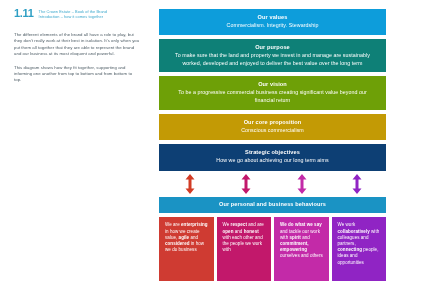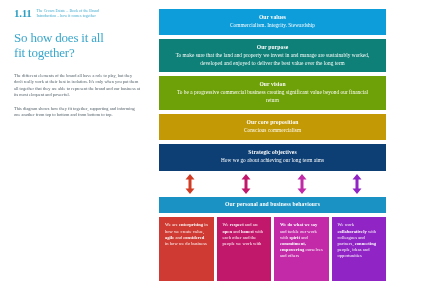--- a/index.html
+++ b/index.html
@@ -12,21 +12,20 @@
     height: 300px;
     overflow: hidden;
     font-family: "Liberation Sans", sans-serif;
     -webkit-font-smoothing: antialiased;
   }
   .page {
     position: relative;
     width: 424px;
     height: 268px;
     background: #ffffff;
-    font-family: Liberation Serif, serif;
   }
 
   
   .left-col {
     position: absolute;
     left: 14px;
     top: 8px;
     width: 126px;
   }
   .meta-row {
@@ -154,24 +153,20 @@
   <div class="left-col">
 
     <div class="meta-row">
       <div class="section-num">1.11</div>
       <div class="meta-lines">
         <div class="meta-line">The Crown Estate – Book of the Brand</div>
         <div class="meta-line">Introduction – how it comes together</div>
       </div>
     </div>
 
-    <div class="headline">
-      <div>So how does it all</div>
-      <div>fit together?</div>
-    </div>
 
     <div class="body-para">The different elements of the brand all have a role to play, but they don't really work at their best in isolation. It's only when you put them all together that they are able to represent the brand and our business at its most eloquent and powerful.</div>
     <div class="body-para">This diagram shows how they fit together, supporting and informing one another from top to bottom and from bottom to top.</div>
   </div>
 
   <div class="diagram">
 
     <div class="band band-values">
       <div class="band-title">Our values</div>
       <div class="band-sub">Commercialism. Integrity. Stewardship</div>

